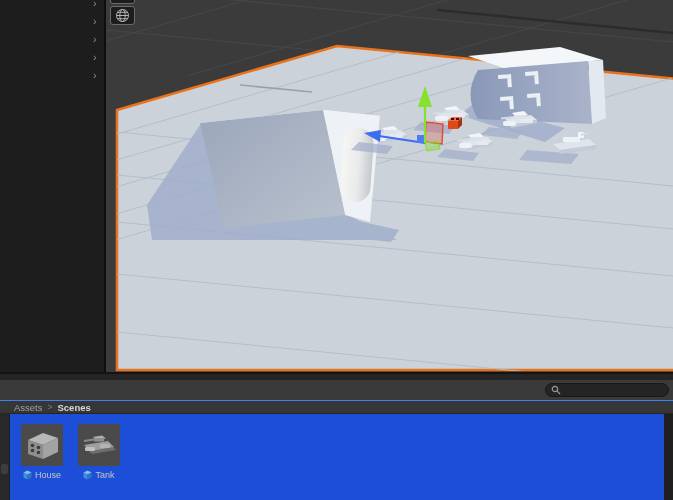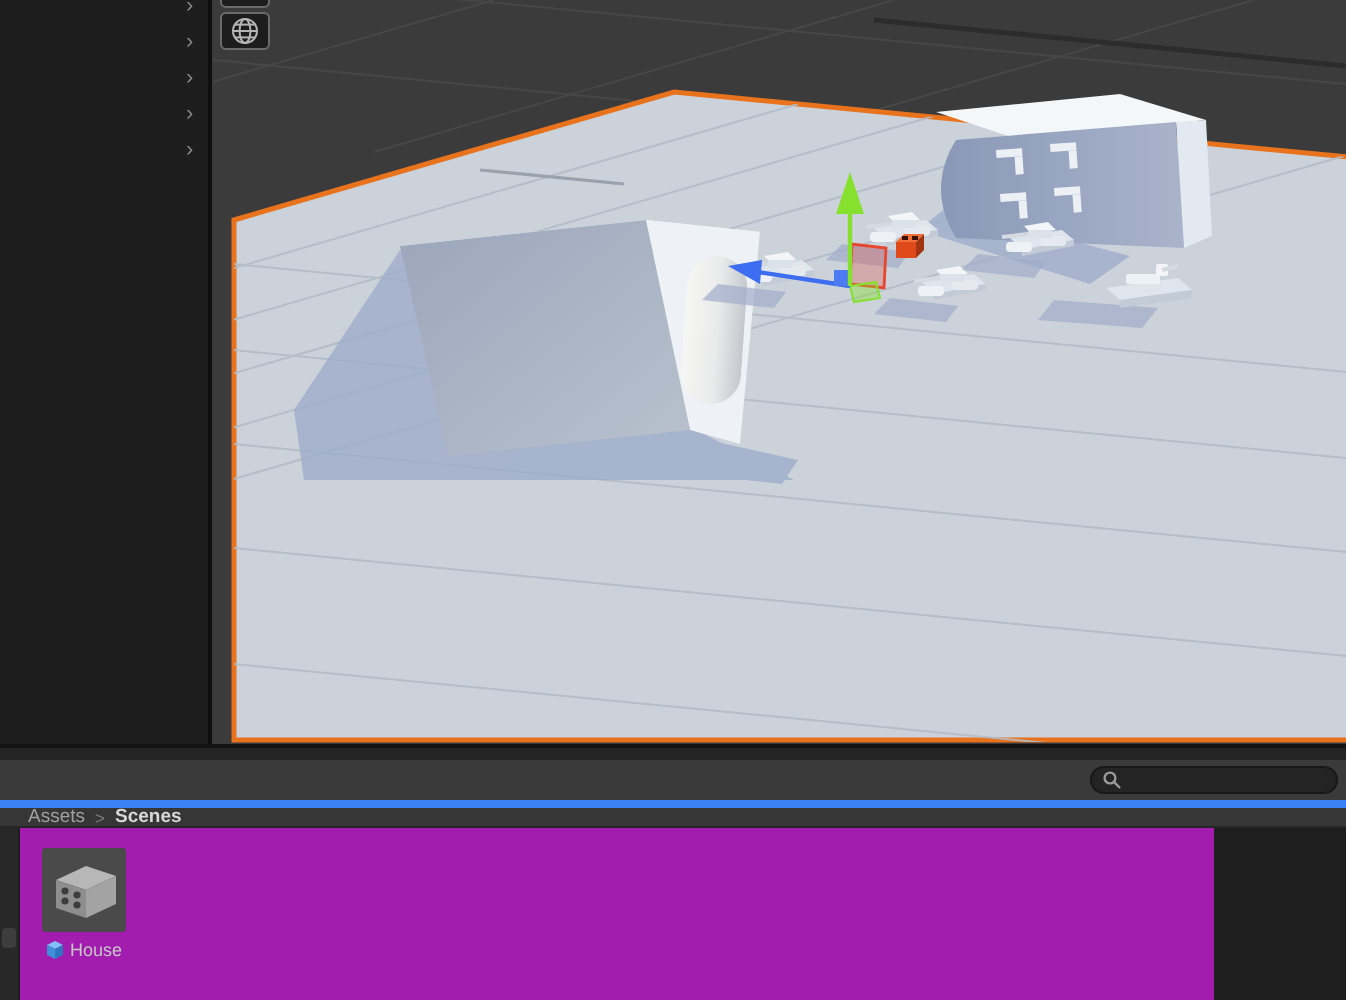--- a/index.html
+++ b/index.html
@@ -24,28 +24,28 @@
 
   
   .divider { width:673px; height:8px; background:#242424; border-top:2px solid #131313; }
   .panel-toolbar { position:relative; width:673px; height:20px; background:#3a3a3a; }
   .search-box { position:absolute; right:4px; top:3px; width:124px; height:14px;
                 background:#242424; border:1px solid #181818; border-radius:7px;
                 display:flex; align-items:center; padding-left:5px; }
   .search-box input { background:transparent; border:none; outline:none; color:#cccccc;
                       font-size:9px; width:100px; font-family:"Liberation Sans",sans-serif; }
   .breadcrumb-row { width:673px; height:14px; background:#363636;
-                    border-top:4px solid #3b82f6; border-bottom:1px solid #262626;
+                    border-top:1px solid #3b82f6; border-bottom:1px solid #262626;
                     display:flex; align-items:center; padding-left:14px; gap:5px;
                     font-size:9.5px; }
   .bc-root { color:#a0a0a0; }
   .bc-sep  { color:#7d7d7d; font-size:8.5px; }
   .bc-cur  { color:#d8d8d8; font-weight:bold; }
 
-  .content { position:relative; display:flex; width:607px; height:86px; background:#a21caf; }
+  .content { position:relative; display:flex; width:664px; height:86px; background:#1d4ed8; }
   .gutter { width:10px; height:86px; background:#282828; border-right:1px solid #1e1e1e;
             position:relative; }
   .gutter .thumbpiece { position:absolute; left:1px; top:50px; width:7px; height:10px;
                         background:#3d3d3d; border-radius:2px; }
   .asset-grid { display:flex; gap:13px; padding:10px 0 0 10px; }
   .asset { display:flex; flex-direction:column; align-items:center; min-width:44px; }
   .thumb { width:42px; height:42px; background:#4a4a4a; border-radius:2px; }
   .thumb.noframe { background:transparent; }
   .alabel { display:flex; align-items:center; gap:3px; margin-top:3px; height:11px; }
   .alabel span { font-size:9px; color:#c6c6c6; white-space:nowrap; }
@@ -260,17 +260,36 @@
           <svg width="9" height="10" viewBox="0 0 9 10">
             <polygon points="4.5,0.5 8.5,2.5 4.5,4.5 0.5,2.5" fill="#7fc1f7"></polygon>
             <polygon points="0.5,2.5 4.5,4.5 4.5,9.5 0.5,7.5" fill="#3f8fd9"></polygon>
             <polygon points="4.5,4.5 8.5,2.5 8.5,7.5 4.5,9.5" fill="#2f76c0"></polygon>
           </svg>
           <span>House</span>
         </div>
       </div>
 
 
+      <div class="asset">
+        <svg class="thumb" viewBox="0 0 42 42">
+          <polygon points="8,24 32,20 38,26 14,30" fill="#6e6e6e"></polygon>
+          <polygon points="6,21 30,17 36,23 12,27" fill="#9e9e9e"></polygon>
+          <rect x="7" y="23" width="10" height="4" rx="1.5" fill="#c0c0c0"></rect>
+          <rect x="22" y="20" width="10" height="4" rx="1.5" fill="#b4b4b4"></rect>
+          <polygon points="15,13 24,11.5 28,14.5 19,16" fill="#b0b0b0"></polygon>
+          <rect x="16" y="14" width="10" height="3.5" fill="#8f8f8f"></rect>
+          <line x1="16" y1="15.5" x2="6" y2="17" stroke="#8a8a8a" stroke-width="2"></line>
+        </svg>
+        <div class="alabel">
+          <svg width="9" height="10" viewBox="0 0 9 10">
+            <polygon points="4.5,0.5 8.5,2.5 4.5,4.5 0.5,2.5" fill="#7fc1f7"></polygon>
+            <polygon points="0.5,2.5 4.5,4.5 4.5,9.5 0.5,7.5" fill="#3f8fd9"></polygon>
+            <polygon points="4.5,4.5 8.5,2.5 8.5,7.5 4.5,9.5" fill="#2f76c0"></polygon>
+          </svg>
+          <span>Tank</span>
+        </div>
+      </div>
 
 
     </div>
   </div>
 </div>
 
 </body></html>

